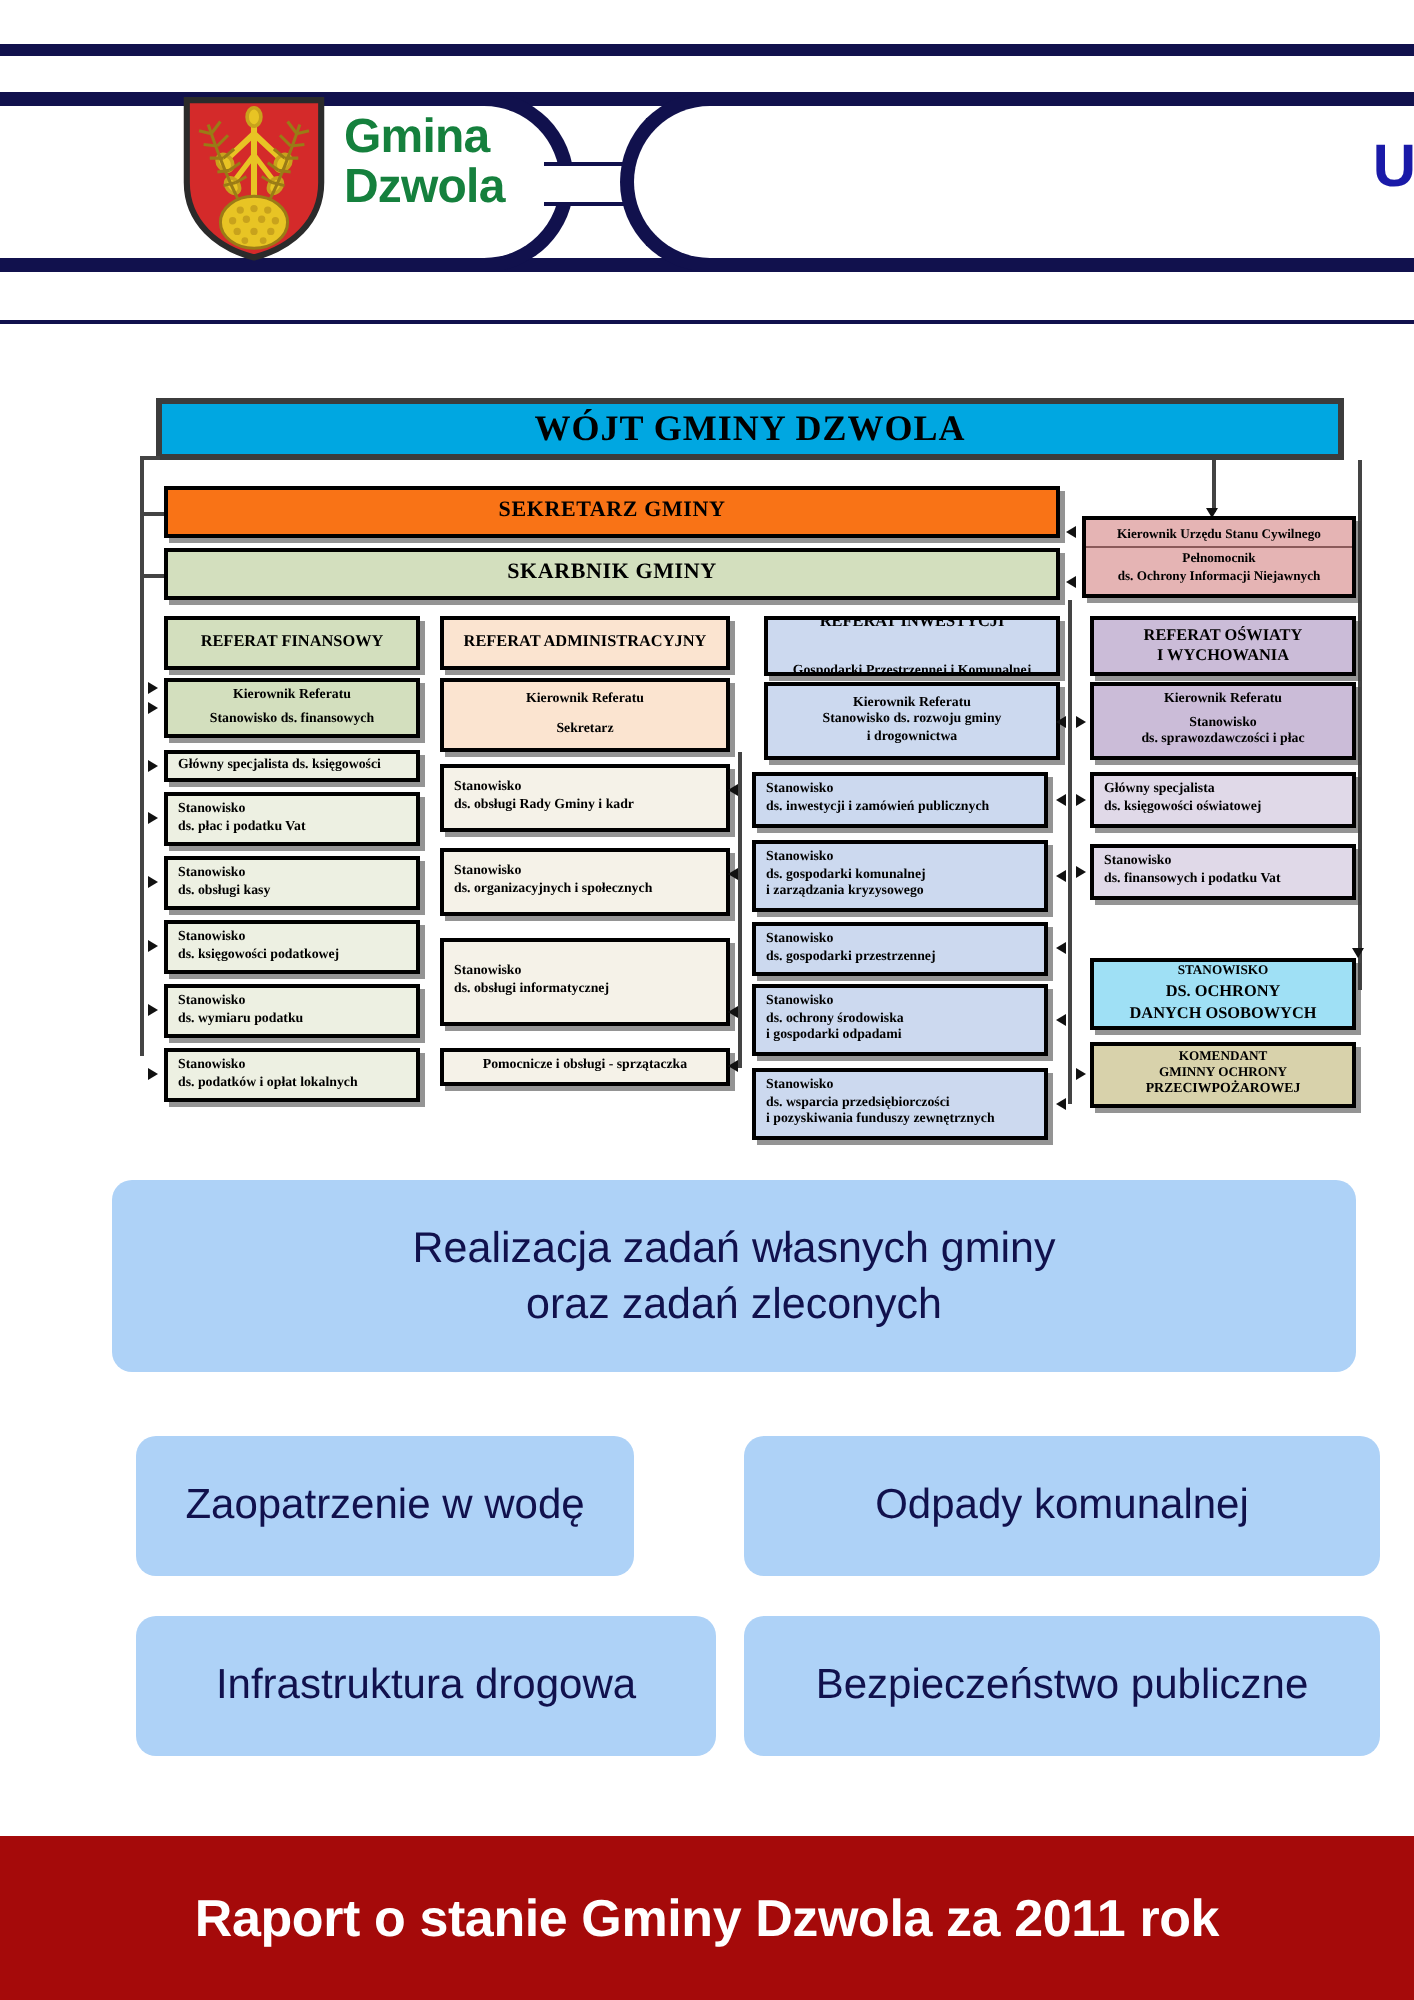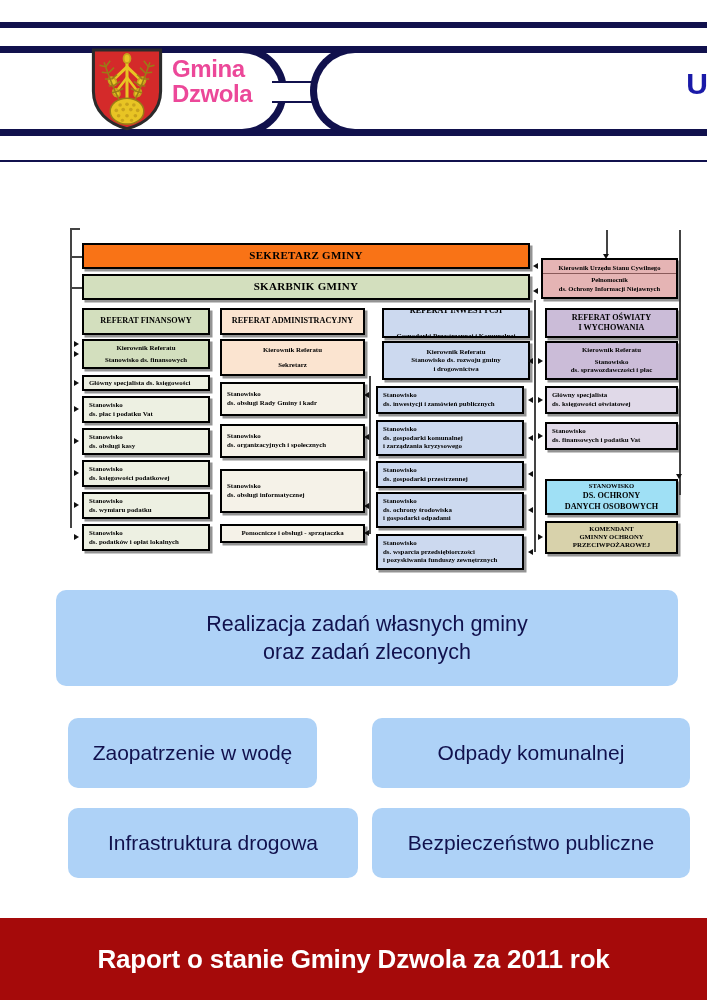--- a/index.html
+++ b/index.html
@@ -41,21 +41,21 @@
   #pill-connector{
     position:absolute; left:272px; top:28px; width:44px; height:22px;
     border-top:2px solid #11114d; border-bottom:2px solid #11114d;
     background:#ffffff;
   }
   #crest{
     position:absolute; left:88px; top:-6px; width:84px; height:84px;
   }
   #logo-text{
     position:absolute; left:175px; top:3px;
-    font-size:24px; font-weight:bold; color:#ec4899; line-height:1.06;
+    font-size:24px; font-weight:bold; color:#15803d; line-height:1.06;
     letter-spacing:-0.4px;
   }
   #office-title{
     position:absolute; left:330px; top:14px; width:370px;
     font-size:30px; font-weight:bold; color:#1a1aa8;
     letter-spacing:-0.3px; text-align:center;
   }
 
   
   #orgchart{
@@ -189,20 +189,23 @@
 
     <div id="title-pill">
       <div id="office-title">Urząd Gminy Dzwola</div>
     </div>
 
   </div>
 </div>
 
 <div id="orgchart">
 
+  <div class="ob wojt" style="left:78px; top:199px; width:594px; height:31px;">
+    <span class="serif">WÓJT GMINY DZWOLA</span>
+  </div>
 
   <div class="line vline" style="left:70px; top:228px; width:1.5px; height:300px;"></div>
   <div class="line hline" style="left:70px; top:228px; width:10px; height:1.5px;"></div>
 
   <div class="ob sh" style="left:82px; top:243px; width:448px; height:26px; background:#f97316;">
     <span class="serif big">SEKRETARZ GMINY</span>
   </div>
   <div class="line hline" style="left:70px; top:256px; width:12px; height:1.5px;"></div>
 
   <div class="ob sh" style="left:82px; top:274px; width:448px; height:26px; background:#d3dfbe;">

